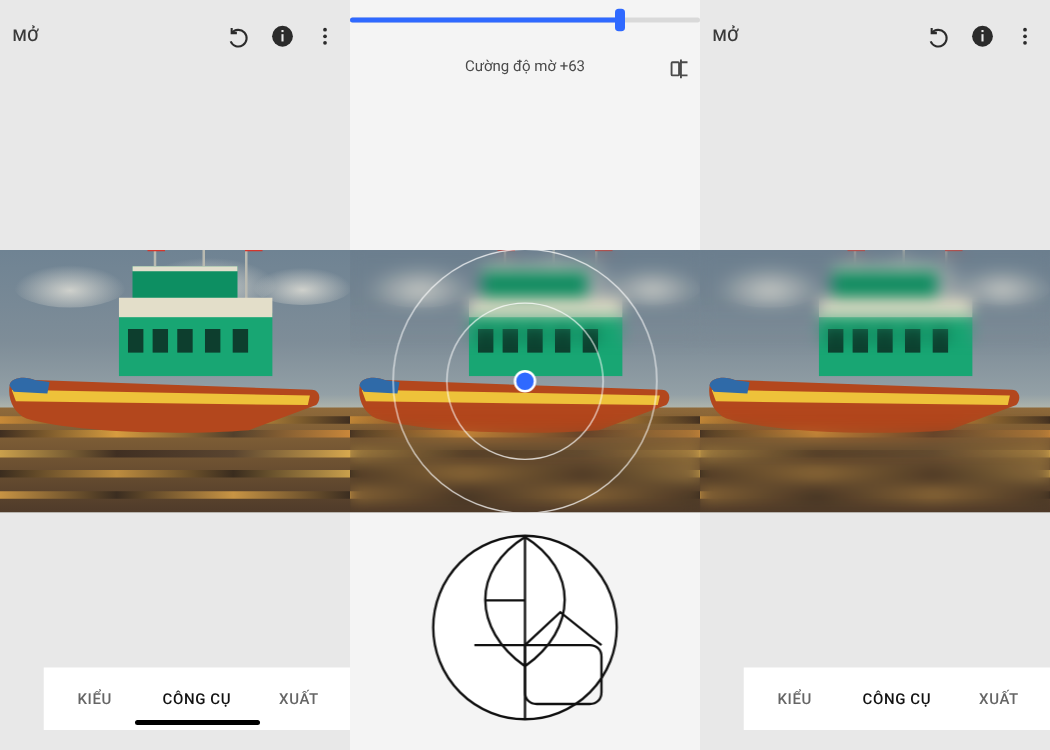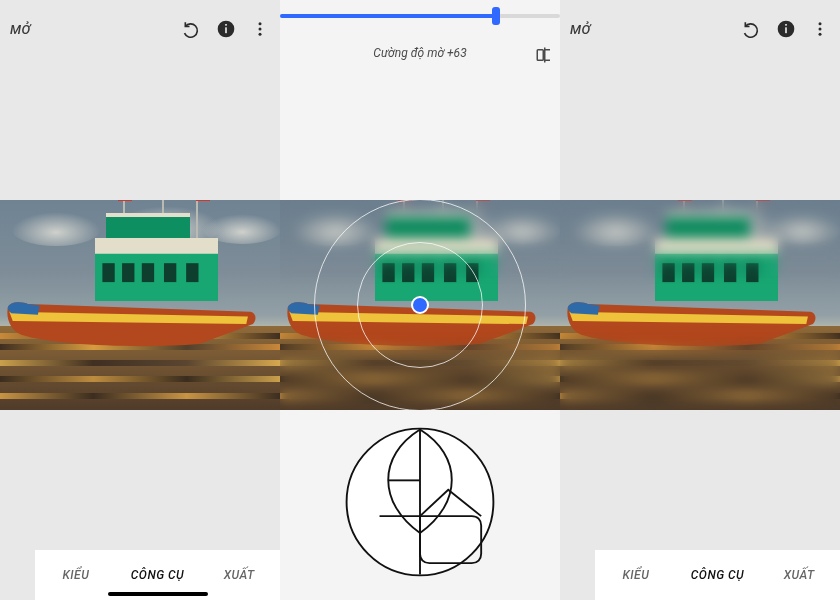--- a/index.html
+++ b/index.html
@@ -1,17 +1,17 @@
 <!DOCTYPE html>
 <html><head>
 <meta charset="utf-8">
 <style>
   * { margin: 0; padding: 0; box-sizing: border-box; }
   html, body { width: 840px; height: 600px; font-family: -apple-system, Roboto, Arial, sans-serif; background: #fff; }
-  .stage { display: flex; width: 840px; height: 490px; font-style: italic; }
+  .stage { display: flex; width: 840px; height: 490px; }
   .panel { width: 280px; height: 600px; position: relative; background: #e8e8e8; overflow: hidden; }
 
   
   .topbar { position: absolute; top: 0; left: 0; right: 0; height: 58px; display: flex; align-items: center; justify-content: space-between; padding: 0 10px; }
   .title { font-size: 13px; font-weight: 500; color: #3a3a3a; letter-spacing: 0.4px; }
   .top-icons { display: flex; align-items: center; gap: 14px; }
   .ico { width: 20px; height: 20px; display: flex; align-items: center; justify-content: center; color: #2b2b2b; }
 
   
   .slider-wrap { position: absolute; top: 14px; left: 0; right: 0; height: 8px; display: flex; }
@@ -38,21 +38,21 @@
   
   .tilt-top, .tilt-bot { position: absolute; left: 0; right: 0; pointer-events: none; backdrop-filter: blur(6px); -webkit-backdrop-filter: blur(6px); }
   .tilt-top { top: 0; height: 40%; mask: linear-gradient(#000 0%, #000 45%, transparent 100%); -webkit-mask: linear-gradient(#000 0%, #000 45%, transparent 100%); background: rgba(0,0,0,0.03); }
   .tilt-bot { bottom: 0; height: 40%; mask: linear-gradient(transparent 0%, #000 55%, #000 100%); -webkit-mask: linear-gradient(transparent 0%, #000 55%, #000 100%); background: rgba(0,0,0,0.03); }
 
   
   .focus { position: absolute; left: 50%; top: 50%; transform: translate(-50%, -50%); border: 1px solid rgba(255,255,255,0.75); border-radius: 50%; }
   .focus-dot { position: absolute; left: 50%; top: 50%; width: 18px; height: 18px; background: #2f69ff; border: 2px solid #fff; border-radius: 50%; transform: translate(-50%, -50%); }
 
   
-  .tabs { position: absolute; left: 0; right: 0; bottom: 0; height: 50px; background: #fff; display: flex; align-items: center; margin-left: 35px; }
+  .tabs { position: absolute; left: 0; right: 0; bottom: 16px; height: 50px; background: #fff; display: flex; align-items: center; margin-left: 35px; }
   .tab { flex: 1; text-align: center; font-size: 12px; letter-spacing: .5px; color: #666; font-weight: 500; }
   .tab.active { color: #111; }
   .home-bar { position: absolute; left: 50%; bottom: 4px; transform: translateX(-50%); width: 100px; height: 4px; border-radius: 2px; background: #000; }
 
   
   .app-logo { position: absolute; left: 50%; bottom: 14px; transform: translateX(-50%); width: 162px; height: 168px; display: flex; align-items: center; justify-content: center; }
 </style>
 </head>
 <body>
 

